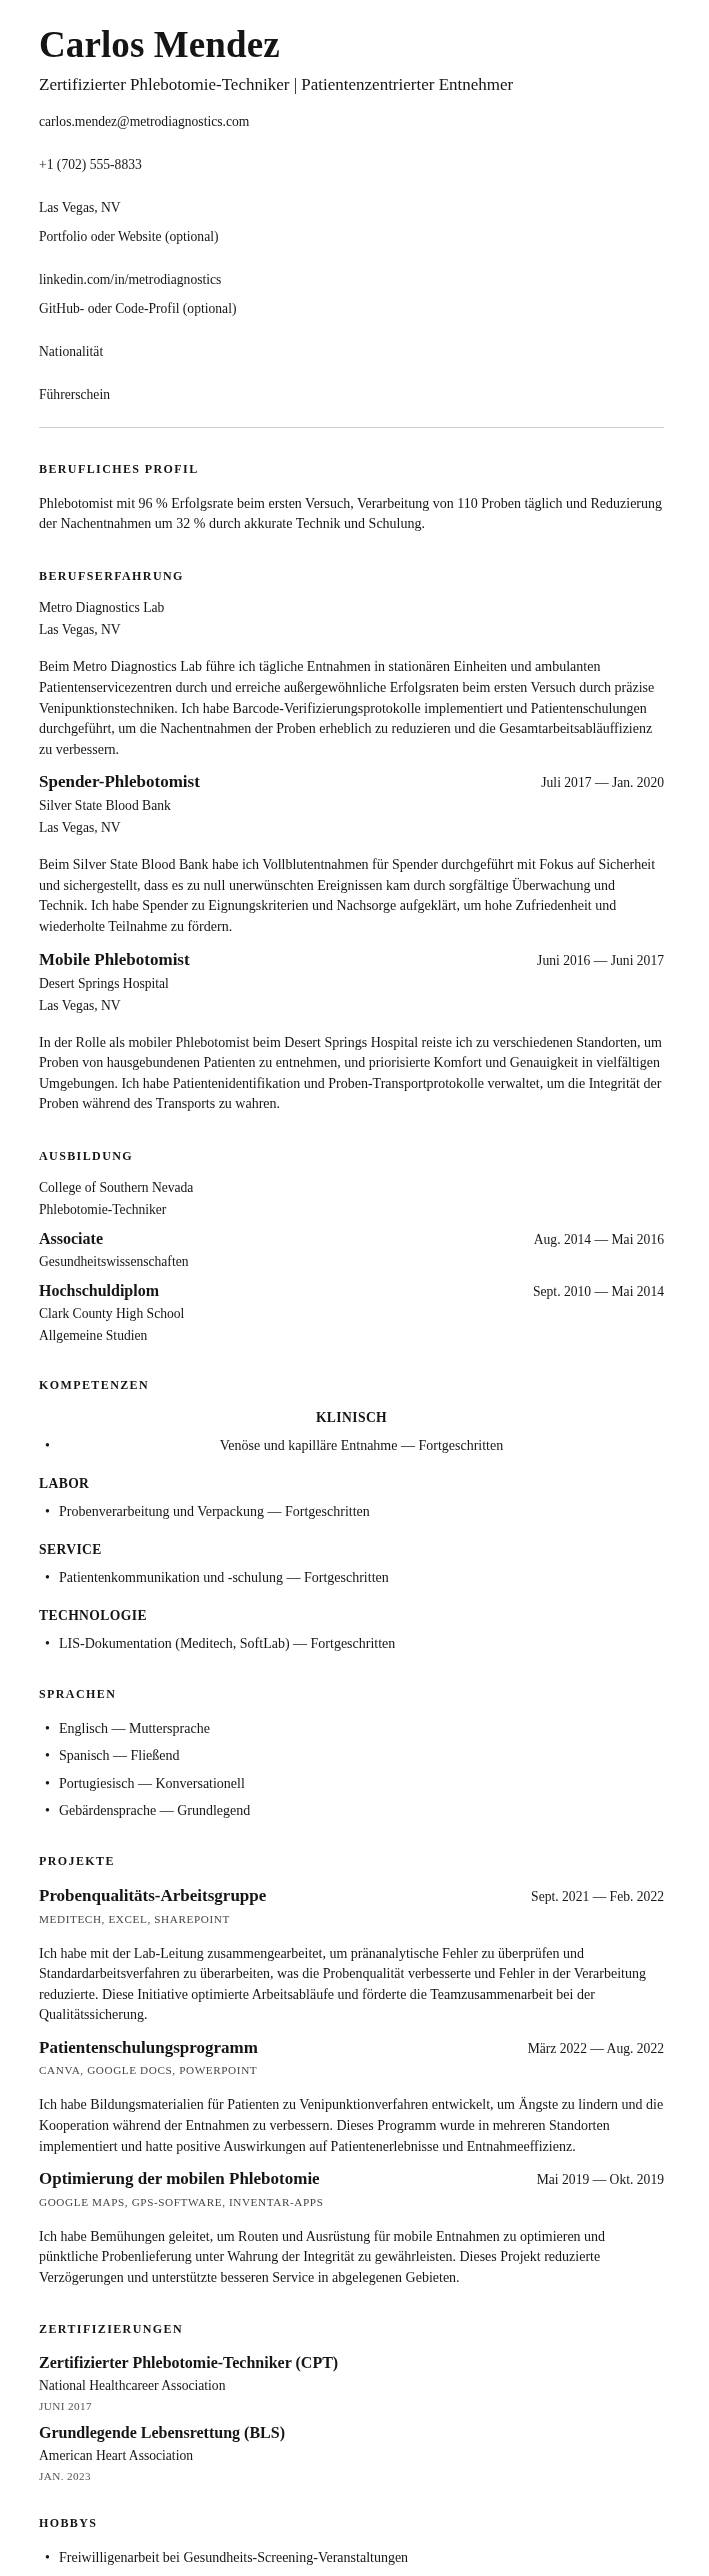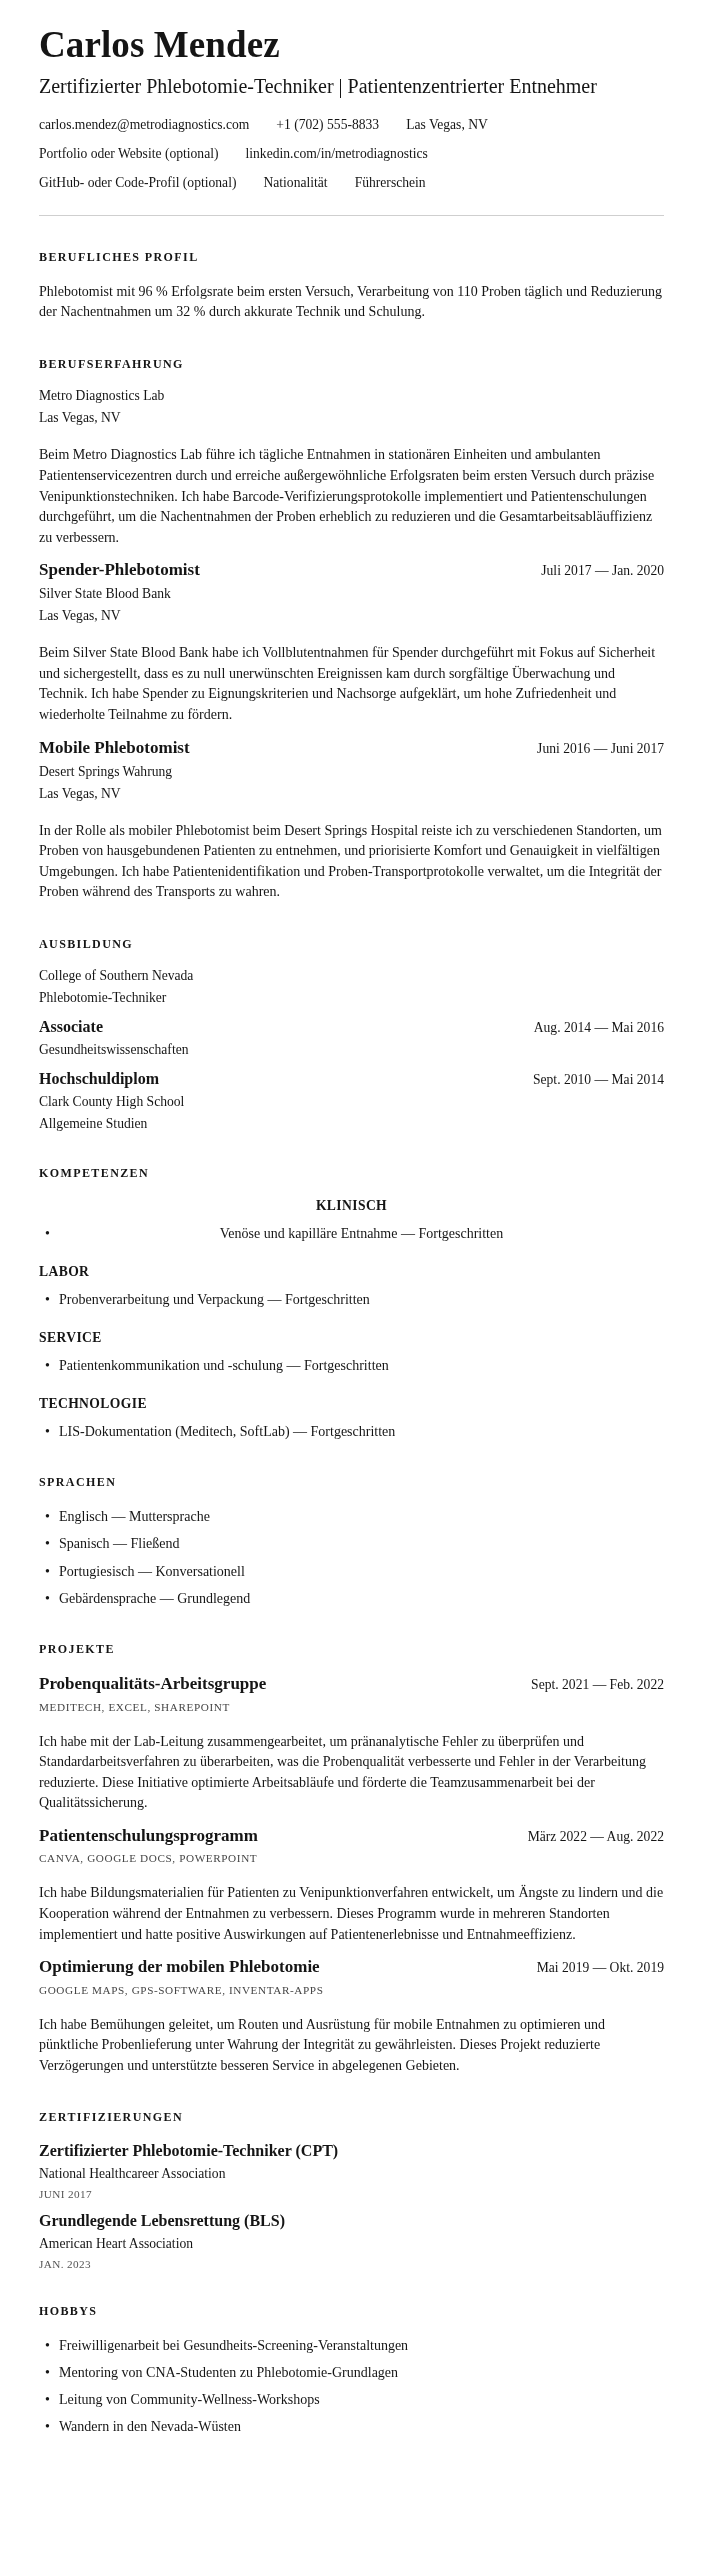--- a/index.html
+++ b/index.html
@@ -14,28 +14,29 @@
   .page { padding: 22.5px 46px 53px 39px; }
 
   
   .name {
     font-size: 37px;
     font-weight: 700;
     margin: 0 0 9.5px 0;
     letter-spacing: 0.1px;
   }
   .subtitle {
-    font-size: 20px;
+    font-size: 17px;
     margin: 0 0 19px 0;
   }
   .contact-row {
     display: flex;
     gap: 27px;
     font-size: 13.6px;
     margin-bottom: 13px;
+    flex-direction: column;
   }
   .divider {
     border: none;
     border-top: 0.6px solid #cfcfcf;
     margin: 24px 0 0 0;
   }
 
   
   .section { margin-top: 34px; }
   .section-heading {
@@ -162,21 +163,21 @@
       <div class="entry-line">Silver State Blood Bank</div>
       <div class="entry-line">Las Vegas, NV</div>
       <p class="entry-desc">Beim Silver State Blood Bank habe ich Vollblutentnahmen für Spender durchgeführt mit Fokus auf Sicherheit und sichergestellt, dass es zu null unerwünschten Ereignissen kam durch sorgfältige Überwachung und Technik. Ich habe Spender zu Eignungskriterien und Nachsorge aufgeklärt, um hohe Zufriedenheit und wiederholte Teilnahme zu fördern.</p>
     </div>
 
     <div class="entry">
       <div class="entry-head">
         <h3 class="entry-title">Mobile Phlebotomist</h3>
         <span class="entry-dates">Juni 2016 — Juni 2017</span>
       </div>
-      <div class="entry-line">Desert Springs Wahrung</div>
+      <div class="entry-line">Desert Springs Hospital</div>
       <div class="entry-line">Las Vegas, NV</div>
       <p class="entry-desc">In der Rolle als mobiler Phlebotomist beim Desert Springs Hospital reiste ich zu verschiedenen Standorten, um Proben von hausgebundenen Patienten zu entnehmen, und priorisierte Komfort und Genauigkeit in vielfältigen Umgebungen. Ich habe Patientenidentifikation und Proben-Transportprotokolle verwaltet, um die Integrität der Proben während des Transports zu wahren.</p>
     </div>
   </section>
 
   <section class="section">
     <h2 class="section-heading">Ausbildung</h2>
 
     <div class="entry">
       <div class="entry-line">College of Southern Nevada</div>

